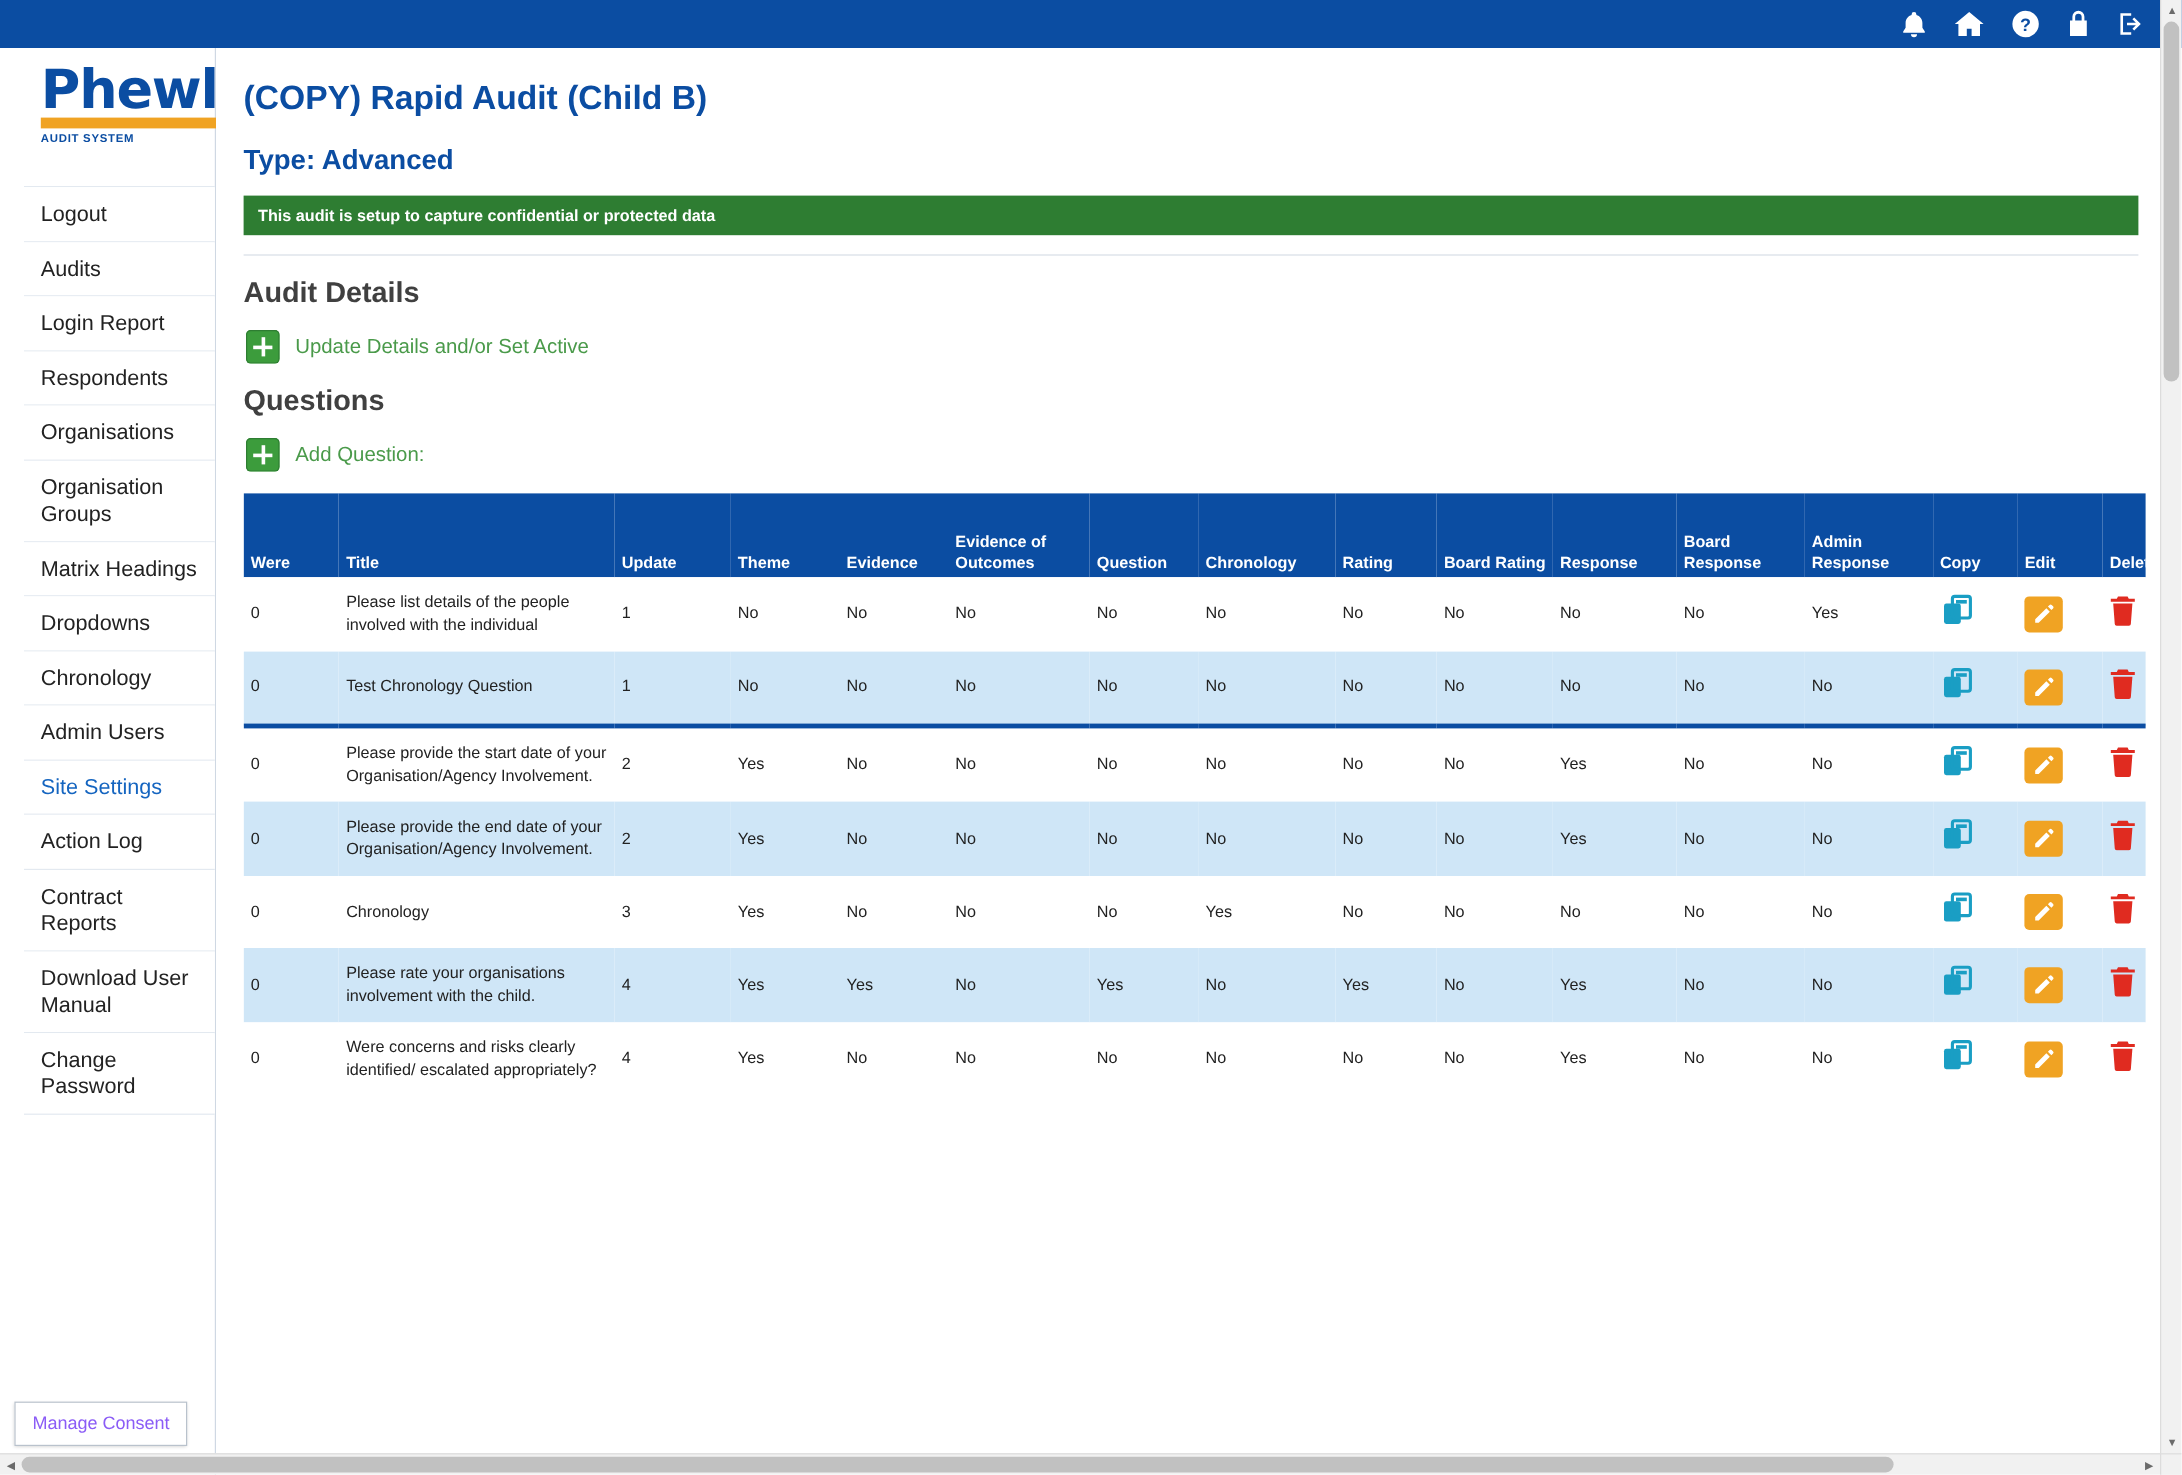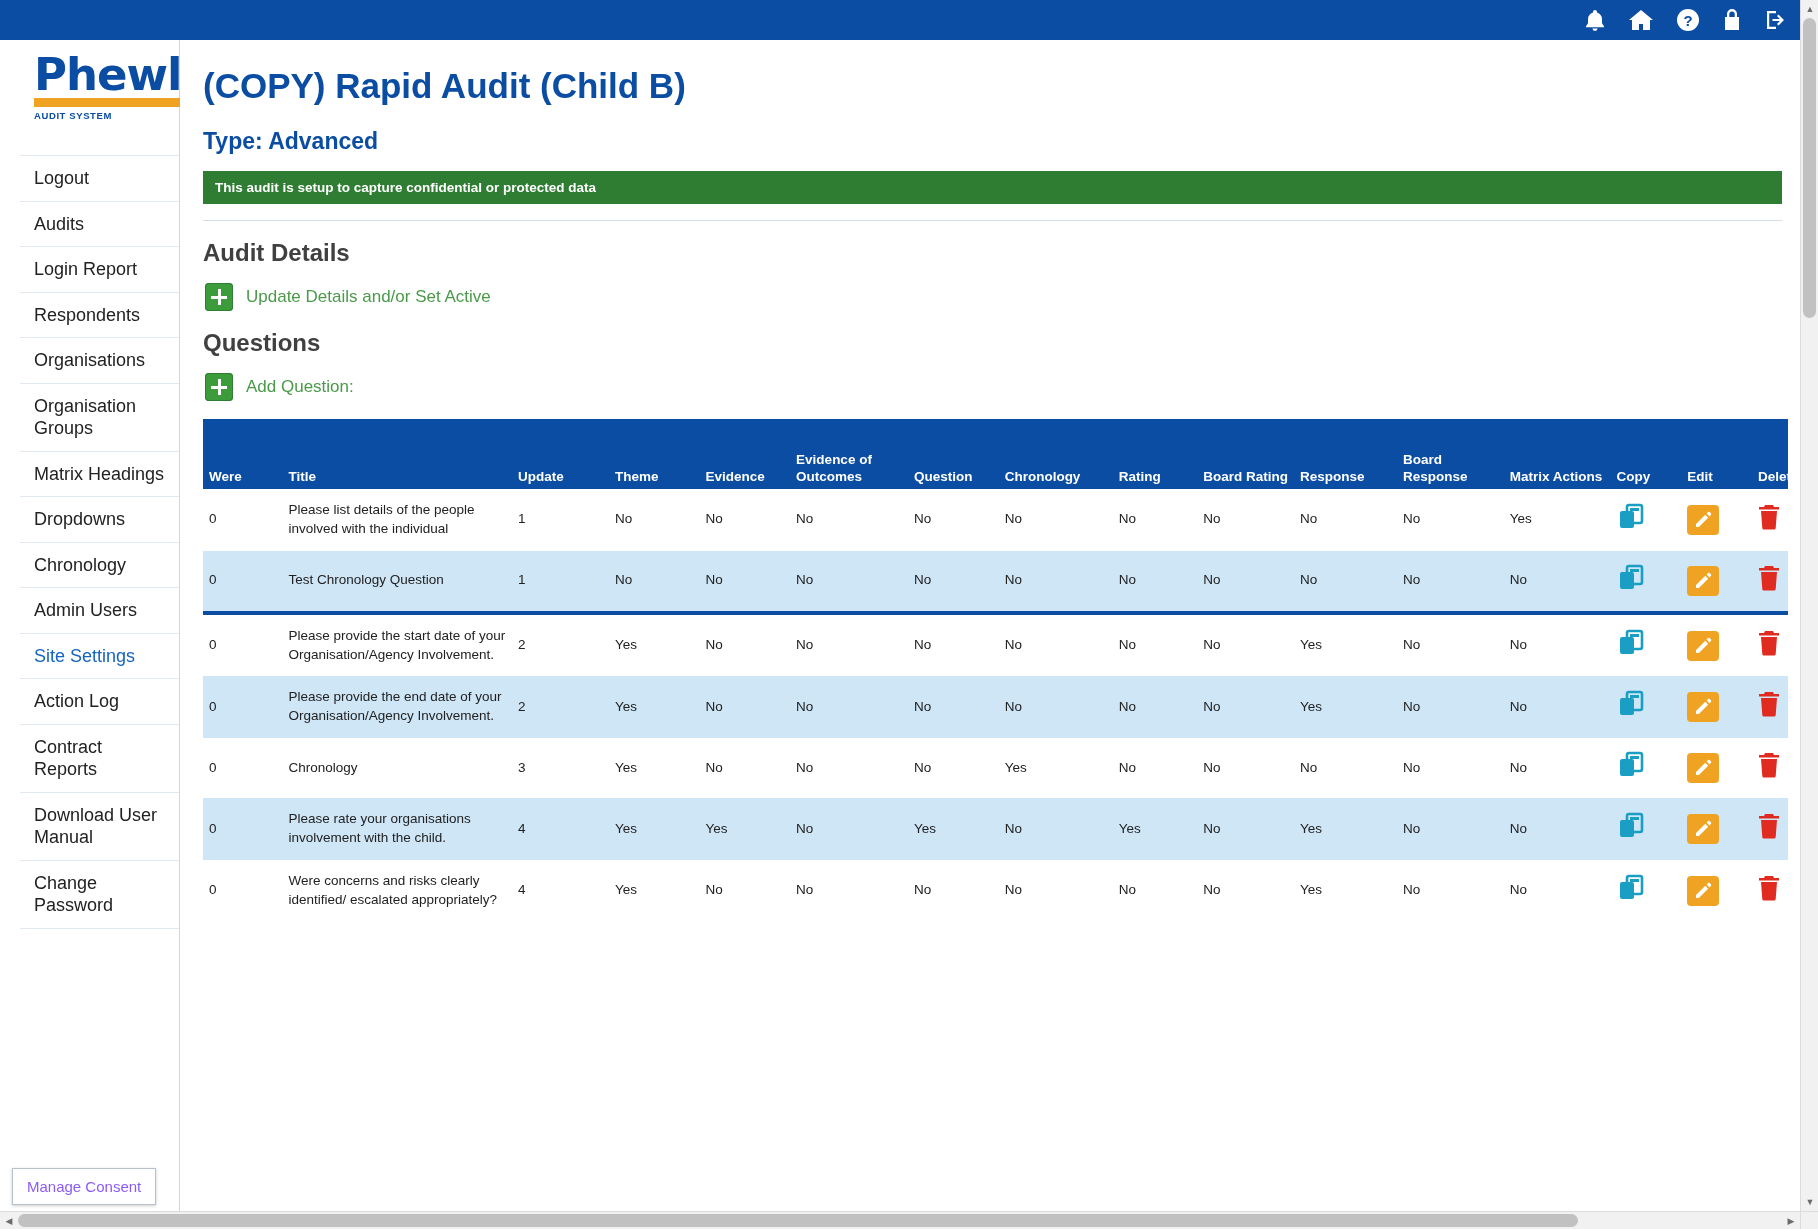--- a/index.html
+++ b/index.html
@@ -57,21 +57,21 @@
   .nav-item.active { color: #1565c0; }
 
   
   .main {
     position: absolute; top: 40px; left: 180px; right: 18px; bottom: 18px;
     overflow: hidden;
     padding: 18px 0 0 5px;
     background: #fff;
   }
   .page-title {
-    font-size: 35px; font-weight: bold; color: #0b4da2;
+    font-size: 28px; font-weight: bold; color: #0b4da2;
     margin: 8px 0 0 18px;
   }
   .type-line {
     font-size: 23px; font-weight: bold; color: #0b4da2;
     margin: 22px 11px 0 18px;
   }
   .confidential-banner {
     margin: 16px 18px 0 18px;
     background: #2e7d32;
     color: #ffffff;
@@ -298,21 +298,21 @@
               <th>Update</th>
               <th>Theme</th>
               <th>Evidence</th>
               <th>Evidence of Outcomes</th>
               <th>Question</th>
               <th>Chronology</th>
               <th>Rating</th>
               <th>Board Rating</th>
               <th>Response</th>
               <th>Board Response</th>
-              <th>Matrix Actions</th>
+              <th>Admin Response</th>
               <th>Copy</th>
               <th>Edit</th>
               <th>Delete</th>
             </tr>
           </thead>
         <tbody id="body-rows">
             <tr class="row-even">
               <td>0</td>
               <td>Please list details of the people involved with the individual</td>
               <td>1</td>

